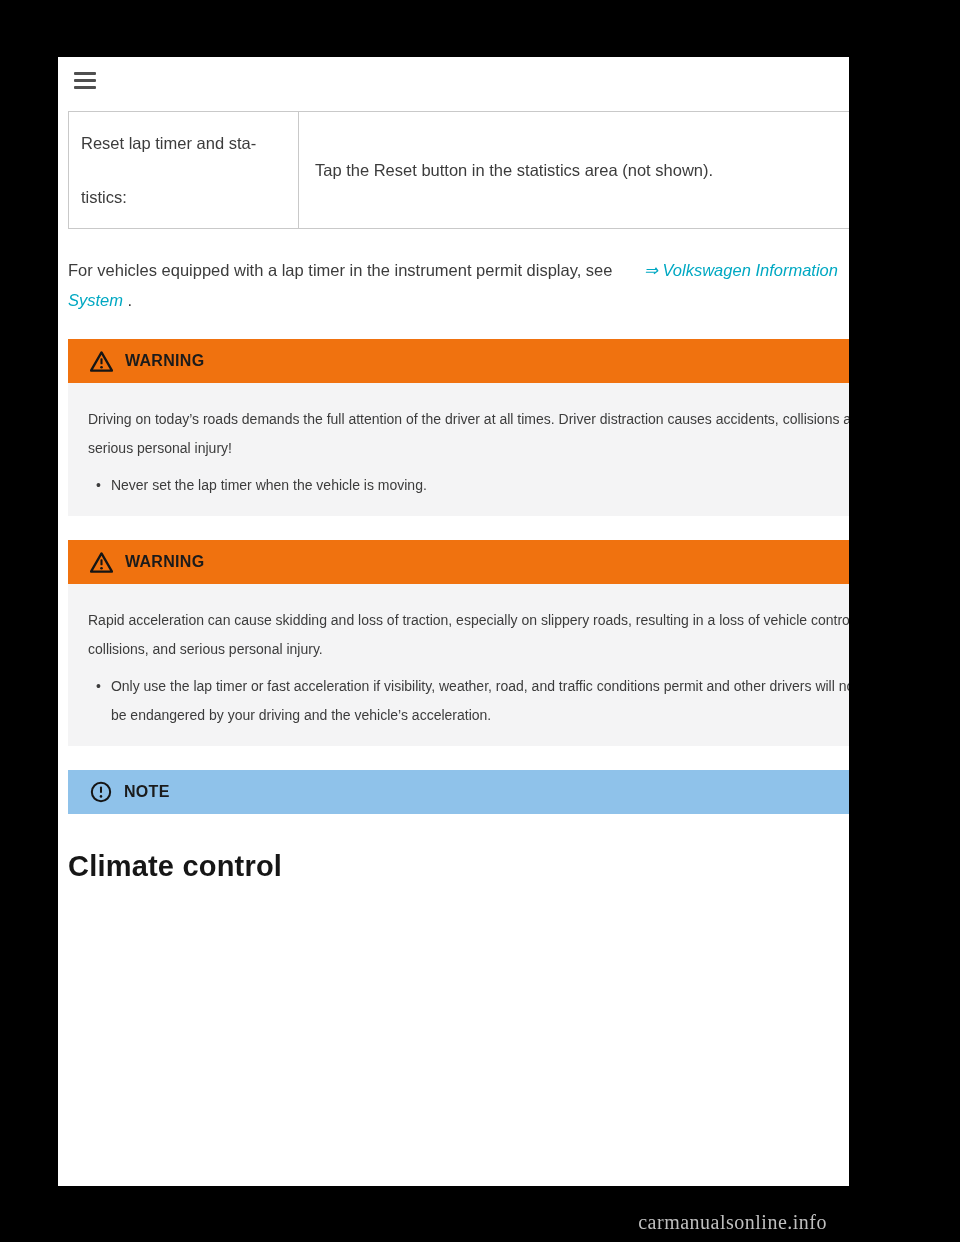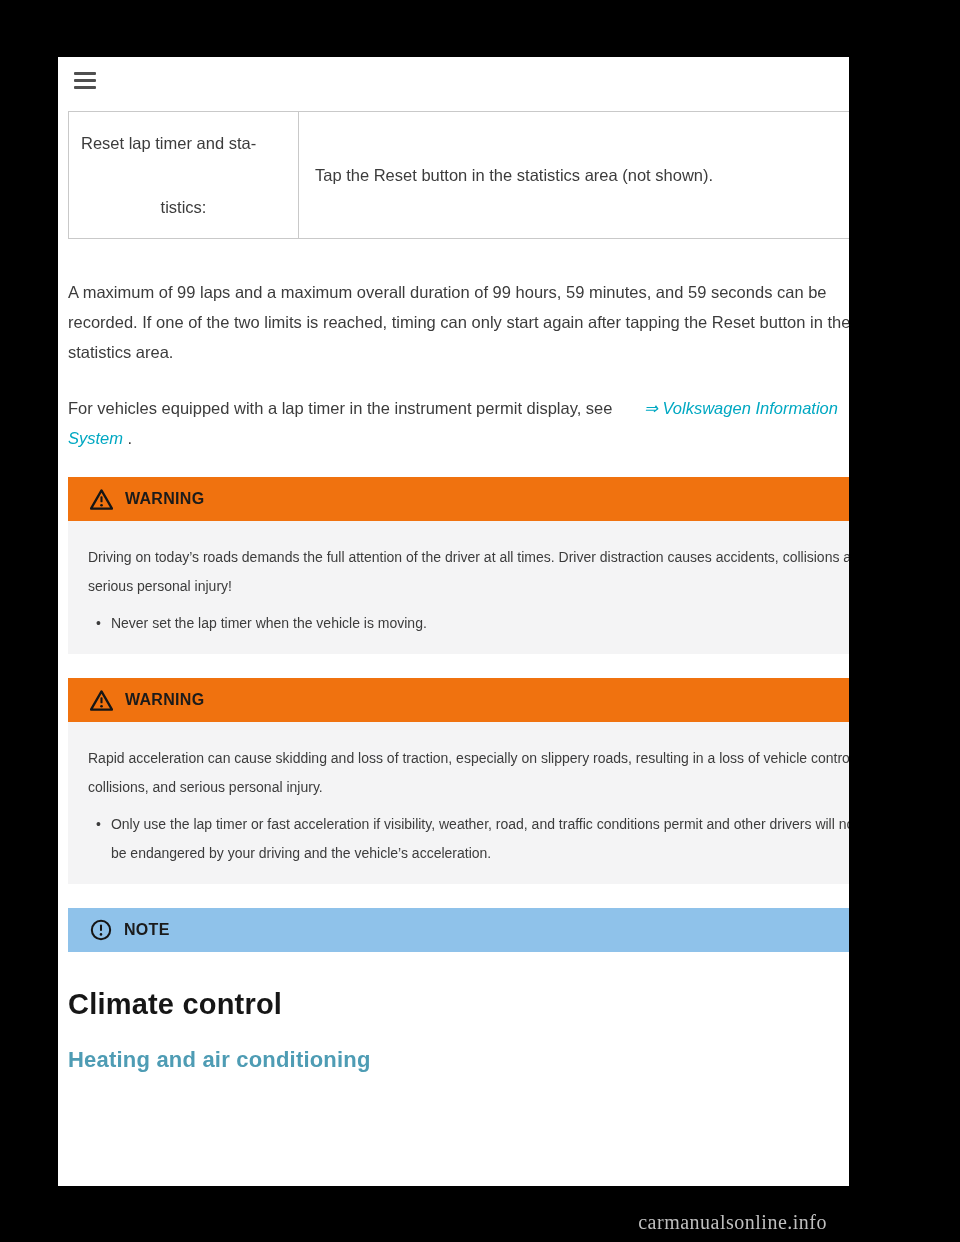--- a/index.html
+++ b/index.html
@@ -28,21 +28,21 @@
   .topbar{height:46px;display:flex;align-items:center;justify-content:space-between;padding:0 16px;}
   .hamburger{width:22px;display:flex;flex-direction:column;gap:4px;cursor:pointer;}
   .hamburger span{display:block;height:3px;background:#4F4F4F;border-radius:1px;}
   .vw-logo{color:var(--logo-navy);display:flex;align-items:center;cursor:pointer;}
 
   .content{padding:0 16px 0 10px;}
 
   .info-table{width:100%;border-collapse:collapse;margin-top:8px;}
   .info-table td{border:1px solid var(--table-border);background:#fff;}
   .cell-label{width:230px;vertical-align:top;padding:18px 12px;font-size:16.5px;color:var(--body-text);line-height:26px;}
-  .label-line2{margin-top:38px;text-align:center;}
+  .label-line2{margin-top:28px;}
   .cell-value{vertical-align:middle;padding:12px 16px;font-size:16.5px;color:var(--body-text);line-height:26px;}
 
   .para{font-size:16.5px;line-height:30px;color:var(--body-text);}
   .para-1{margin-top:38px;}
   .para-2{margin-top:26px;}
   .link{color:var(--link-teal);font-style:italic;text-decoration:none;cursor:pointer;margin-left:27px;}
 
   .callout{margin-top:24px;}
   .callout-header{height:44px;display:flex;align-items:center;gap:12px;padding:0 22px;}
   .callout-header.orange{background:var(--warning-orange);}
@@ -87,21 +87,20 @@
             <tr>
           <td class="cell-label">
             <div>Reset lap timer and sta-</div>
             <div class="label-line2">tistics:</div>
           </td>
           <td class="cell-value">Tap the Reset button in the statistics area (not shown).</td>
         </tr>
       </tbody>
         </table>
 
-      <p class="para para-1">A maximum of 99 laps and a maximum overall duration of 99 hours, 59 minutes, and 59 seconds can be recorded. If one of the two limits is reached, timing can only start again after tapping the Reset button in the statistics area.</p>
 
       <p class="para para-2"><span>For vehicles equipped with a lap timer in the instrument permit display, see </span><a class="link">⇒ Volkswagen Information System</a><span> .</span></p>
 
       <div class="callout">
         <div class="callout-header orange">
           <span class="callout-icon">
             <svg viewBox="0 0 24 22" width="23" height="21" aria-hidden="true">
               <path d="M12 1.5 L23 20.5 H1 Z" fill="none" stroke="currentColor" stroke-width="2.4" stroke-linejoin="round"></path>
               <rect x="10.9" y="7.5" width="2.2" height="6.5" rx="1" fill="currentColor"></rect>
               <circle cx="12" cy="17" r="1.4" fill="currentColor"></circle>
@@ -149,19 +148,18 @@
               <circle cx="12" cy="12" r="10" fill="none" stroke="currentColor" stroke-width="2.2"></circle>
               <rect x="10.9" y="6" width="2.2" height="7" rx="1" fill="currentColor"></rect>
               <circle cx="12" cy="16.8" r="1.4" fill="currentColor"></circle>
             </svg>
           </span>
           <span class="callout-title">NOTE</span>
         </div>
       </div>
 
       <h1 class="section">Climate control</h1>
-      <h2 class="subsection">Heating and air conditioning</h2>
 
     </div>
   </div>
 
   <div class="watermark">carmanualsonline.info</div>
 </div>
 
 </body></html>

